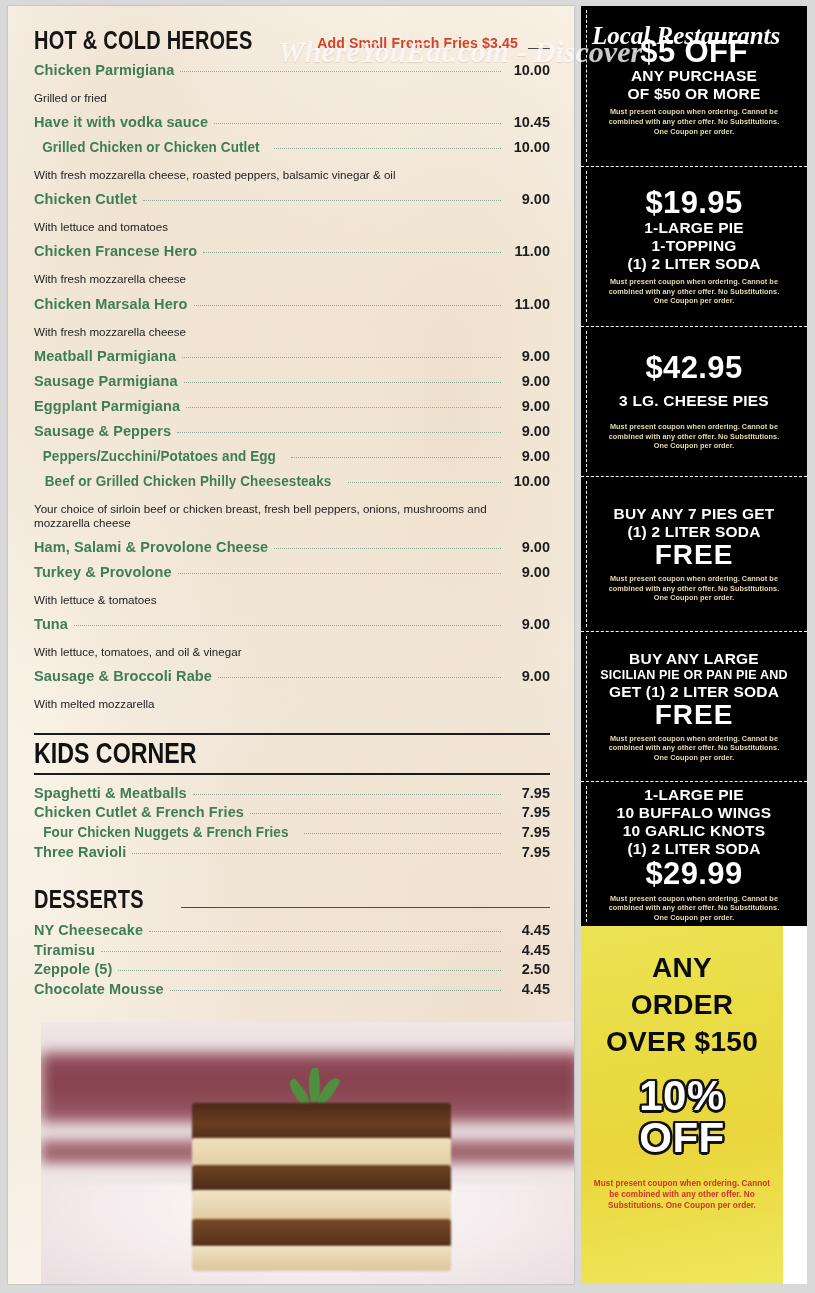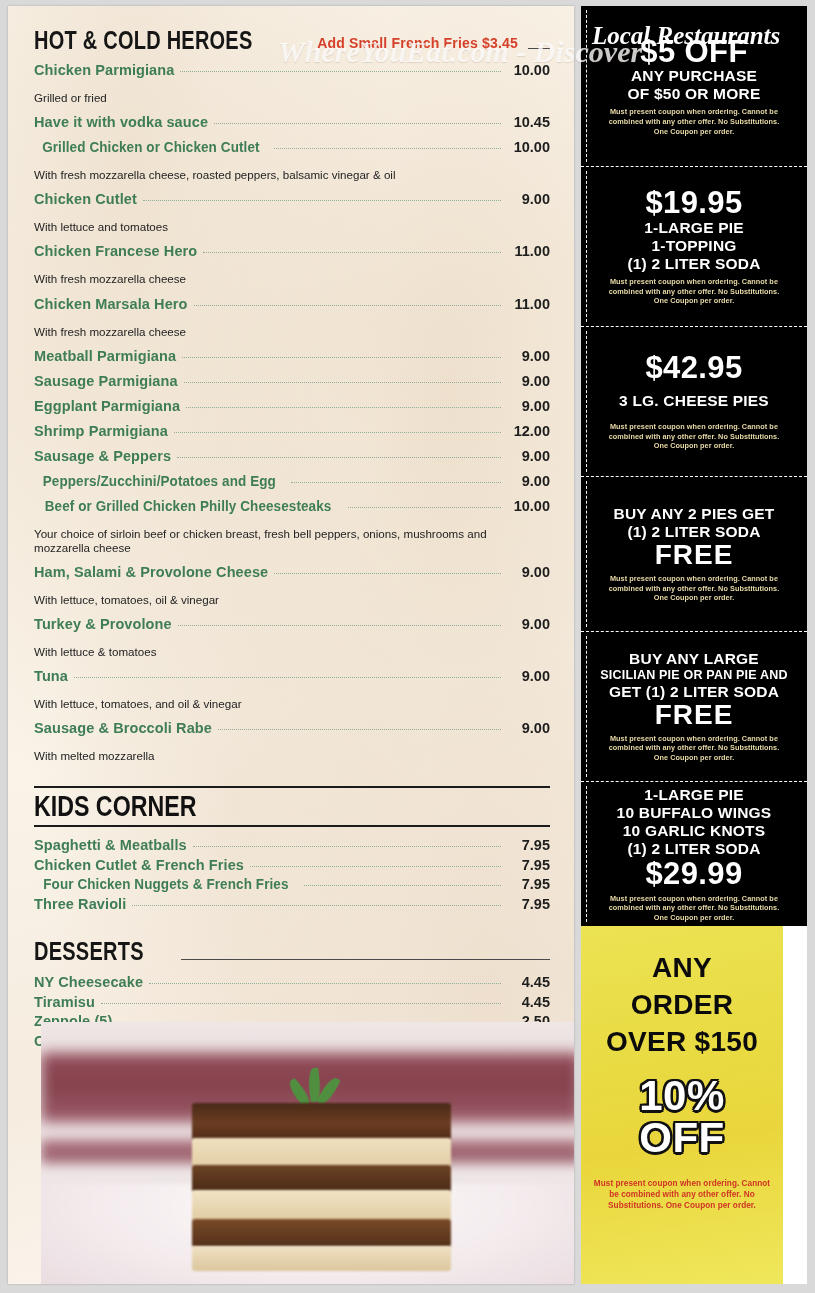--- a/index.html
+++ b/index.html
@@ -239,27 +239,20 @@
           </div>
           <div class="item gap">
             <div class="row">
               <span class="nm">Eggplant Parmigiana</span>
               <span class="dots"></span>
               <span class="pr">9.00</span>
             </div>
           </div>
           <div class="item gap">
             <div class="row">
-              <span class="nm">Shrimp Parmigiana</span>
-              <span class="dots"></span>
-              <span class="pr">12.00</span>
-            </div>
-          </div>
-          <div class="item gap">
-            <div class="row">
               <span class="nm">Sausage &amp; Peppers</span>
               <span class="dots"></span>
               <span class="pr">9.00</span>
             </div>
           </div>
           <div class="item gap">
             <div class="row">
               <span class="nm cond">Peppers/Zucchini/Potatoes and Egg</span>
               <span class="dots"></span>
               <span class="pr">9.00</span>
@@ -272,21 +265,20 @@
               <span class="pr">10.00</span>
             </div>
             <div class="desc">Your choice of sirloin beef or chicken breast, fresh bell peppers, onions, mushrooms and mozzarella cheese</div>
           </div>
           <div class="item gap">
             <div class="row">
               <span class="nm">Ham, Salami &amp; Provolone Cheese</span>
               <span class="dots"></span>
               <span class="pr">9.00</span>
             </div>
-            <div class="desc">With lettuce, tomatoes, oil &amp; vinegar</div>
           </div>
           <div class="item gap">
             <div class="row">
               <span class="nm">Turkey &amp; Provolone</span>
               <span class="dots"></span>
               <span class="pr">9.00</span>
             </div>
             <div class="desc">With lettuce &amp; tomatoes</div>
           </div>
           <div class="item gap">
@@ -418,21 +410,21 @@
         <div class="fine">Must present coupon when ordering. Cannot be combined with any other offer. No Substitutions. One Coupon per order.</div>
       </div>
       <div class="cp sep" style="height: 150px; gap: 8px;">
         <div class="tear"></div>
         <div class="big">$42.95</div>
         <div class="mid">3 LG. CHEESE PIES</div>
         <div class="fine">Must present coupon when ordering. Cannot be combined with any other offer. No Substitutions. One Coupon per order.</div>
       </div>
       <div class="cp sep" style="height: 155px;">
         <div class="tear"></div>
-        <div class="mid">BUY ANY 2 PIES GET</div>
+        <div class="mid">BUY ANY 7 PIES GET</div>
         <div class="mid">(1) 2 LITER SODA</div>
         <div class="free">FREE</div>
         <div class="fine">Must present coupon when ordering. Cannot be combined with any other offer. No Substitutions. One Coupon per order.</div>
       </div>
       <div class="cp sep" style="height: 150px;">
         <div class="tear"></div>
         <div class="mid">BUY ANY LARGE</div>
         <div class="mid sm">SICILIAN PIE OR PAN PIE AND</div>
         <div class="mid">GET (1) 2 LITER SODA</div>
         <div class="free">FREE</div>

